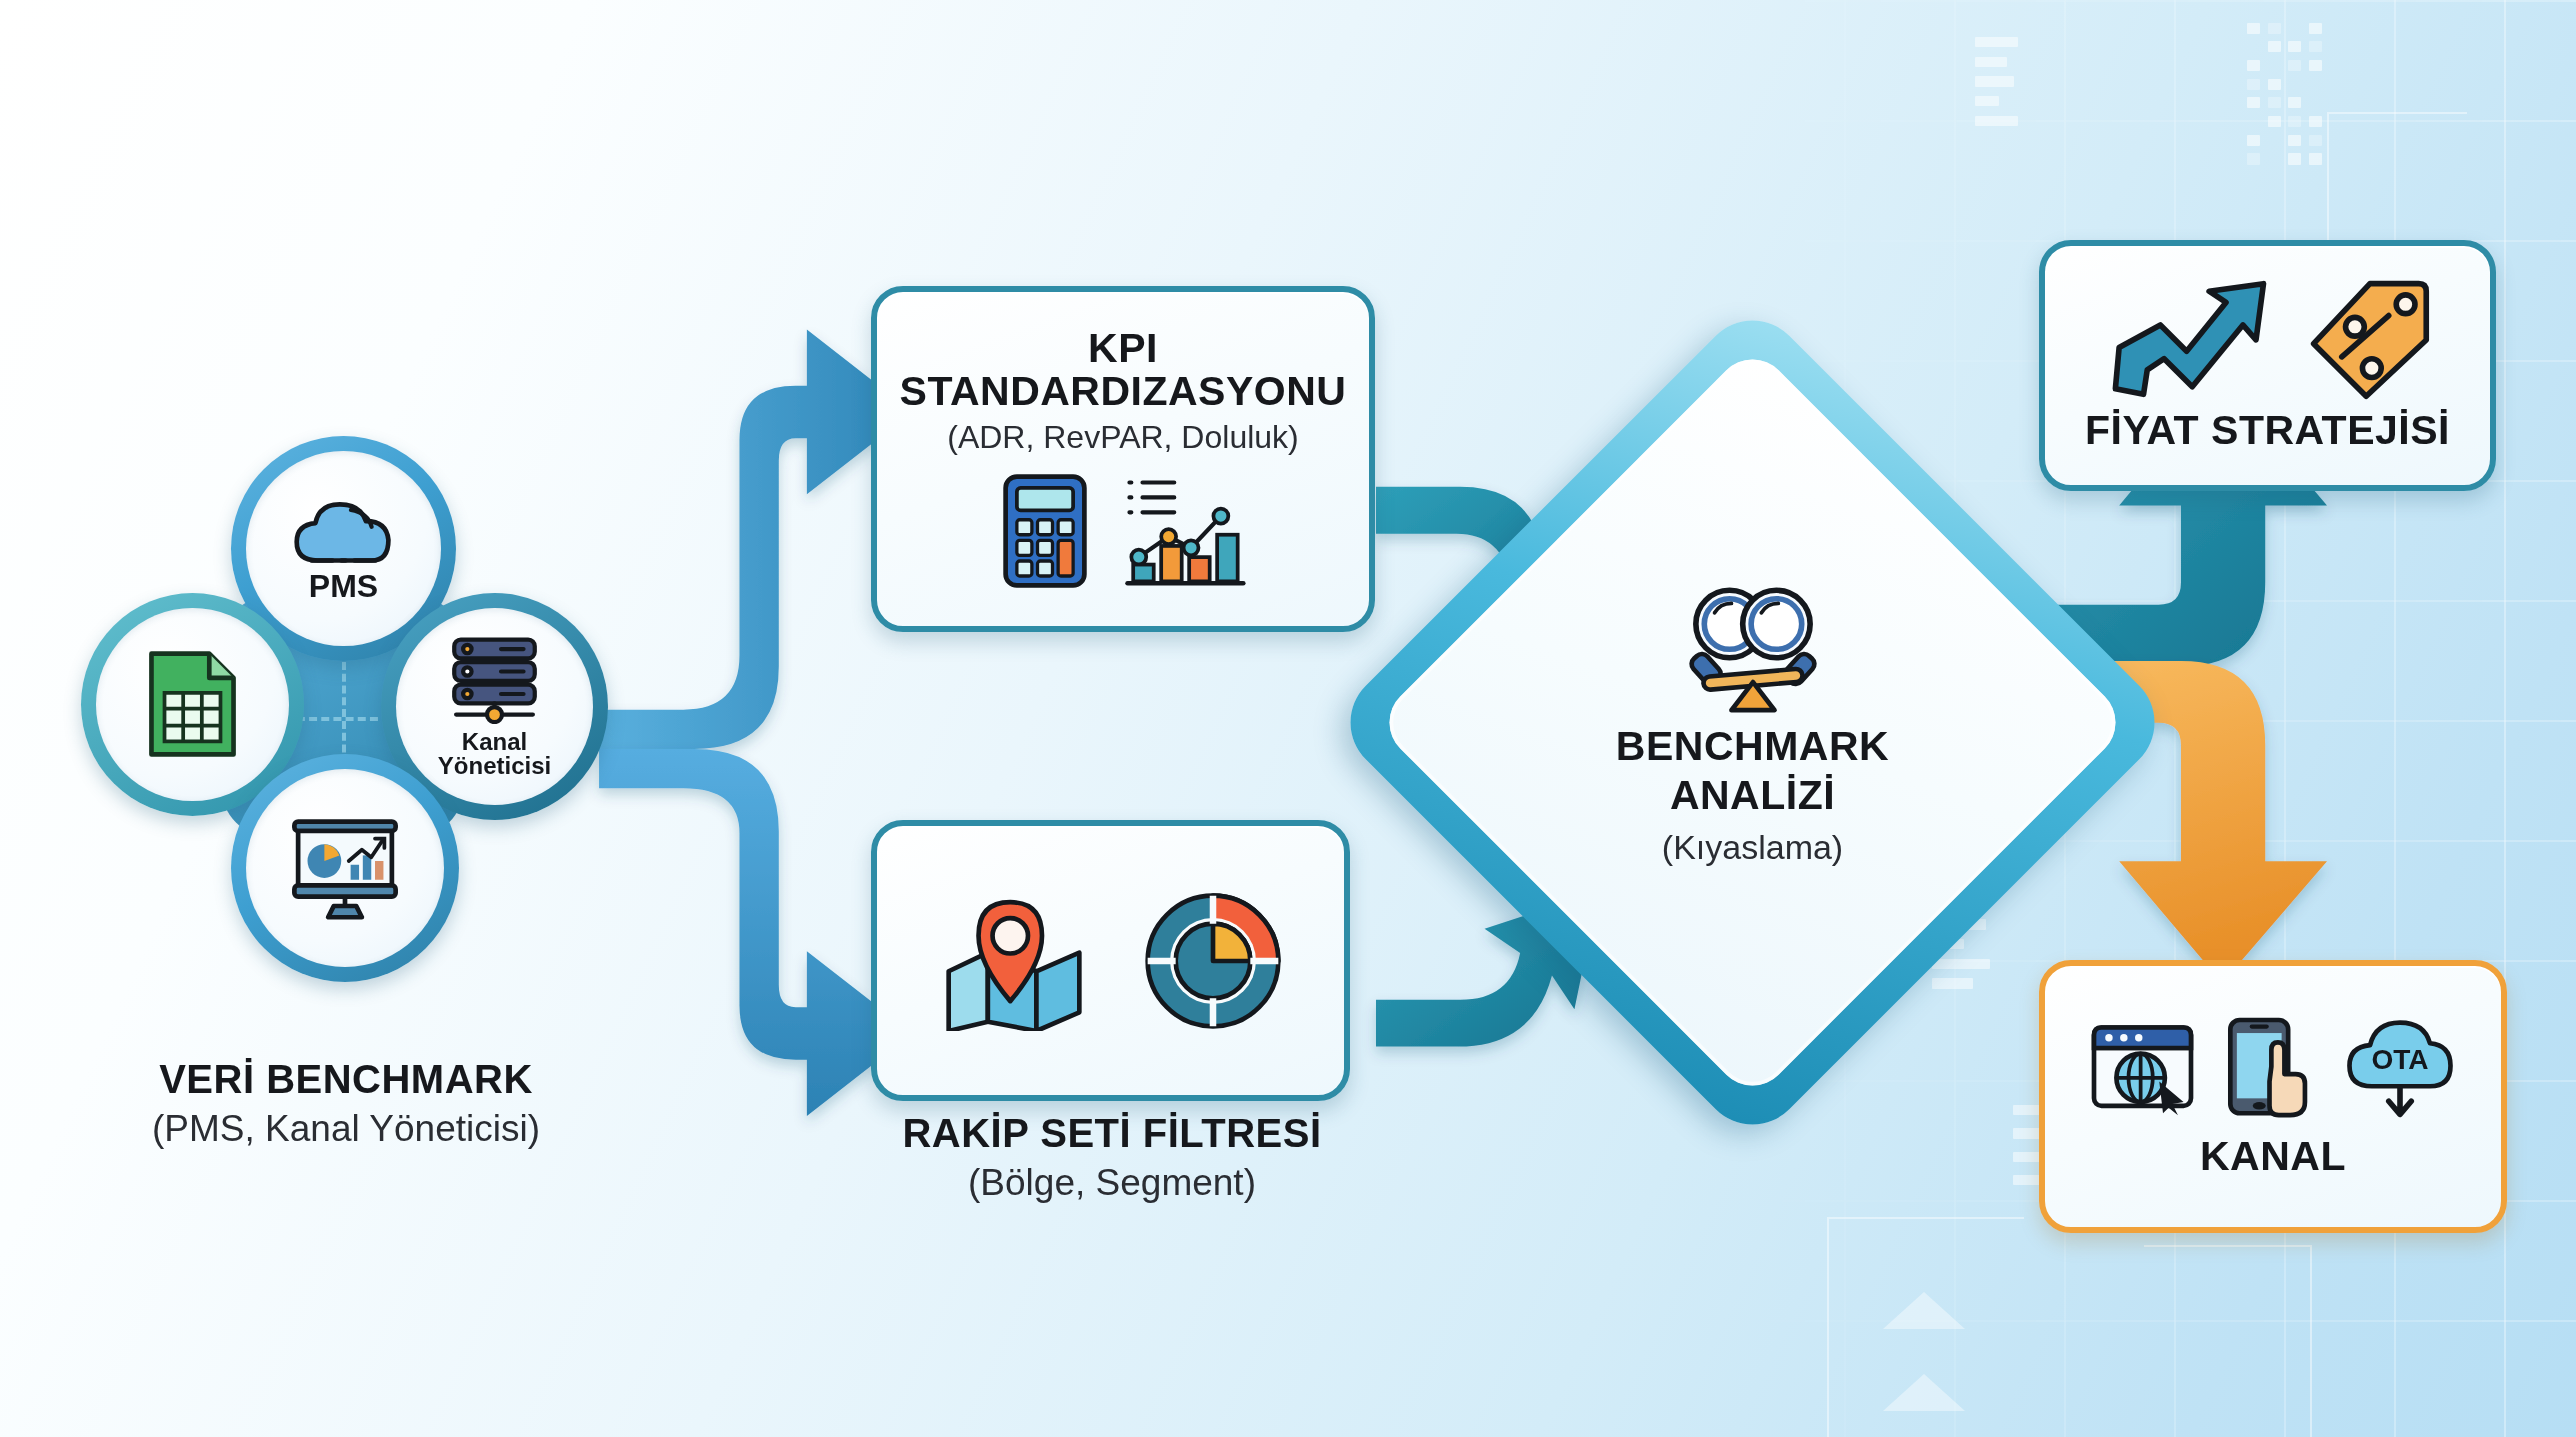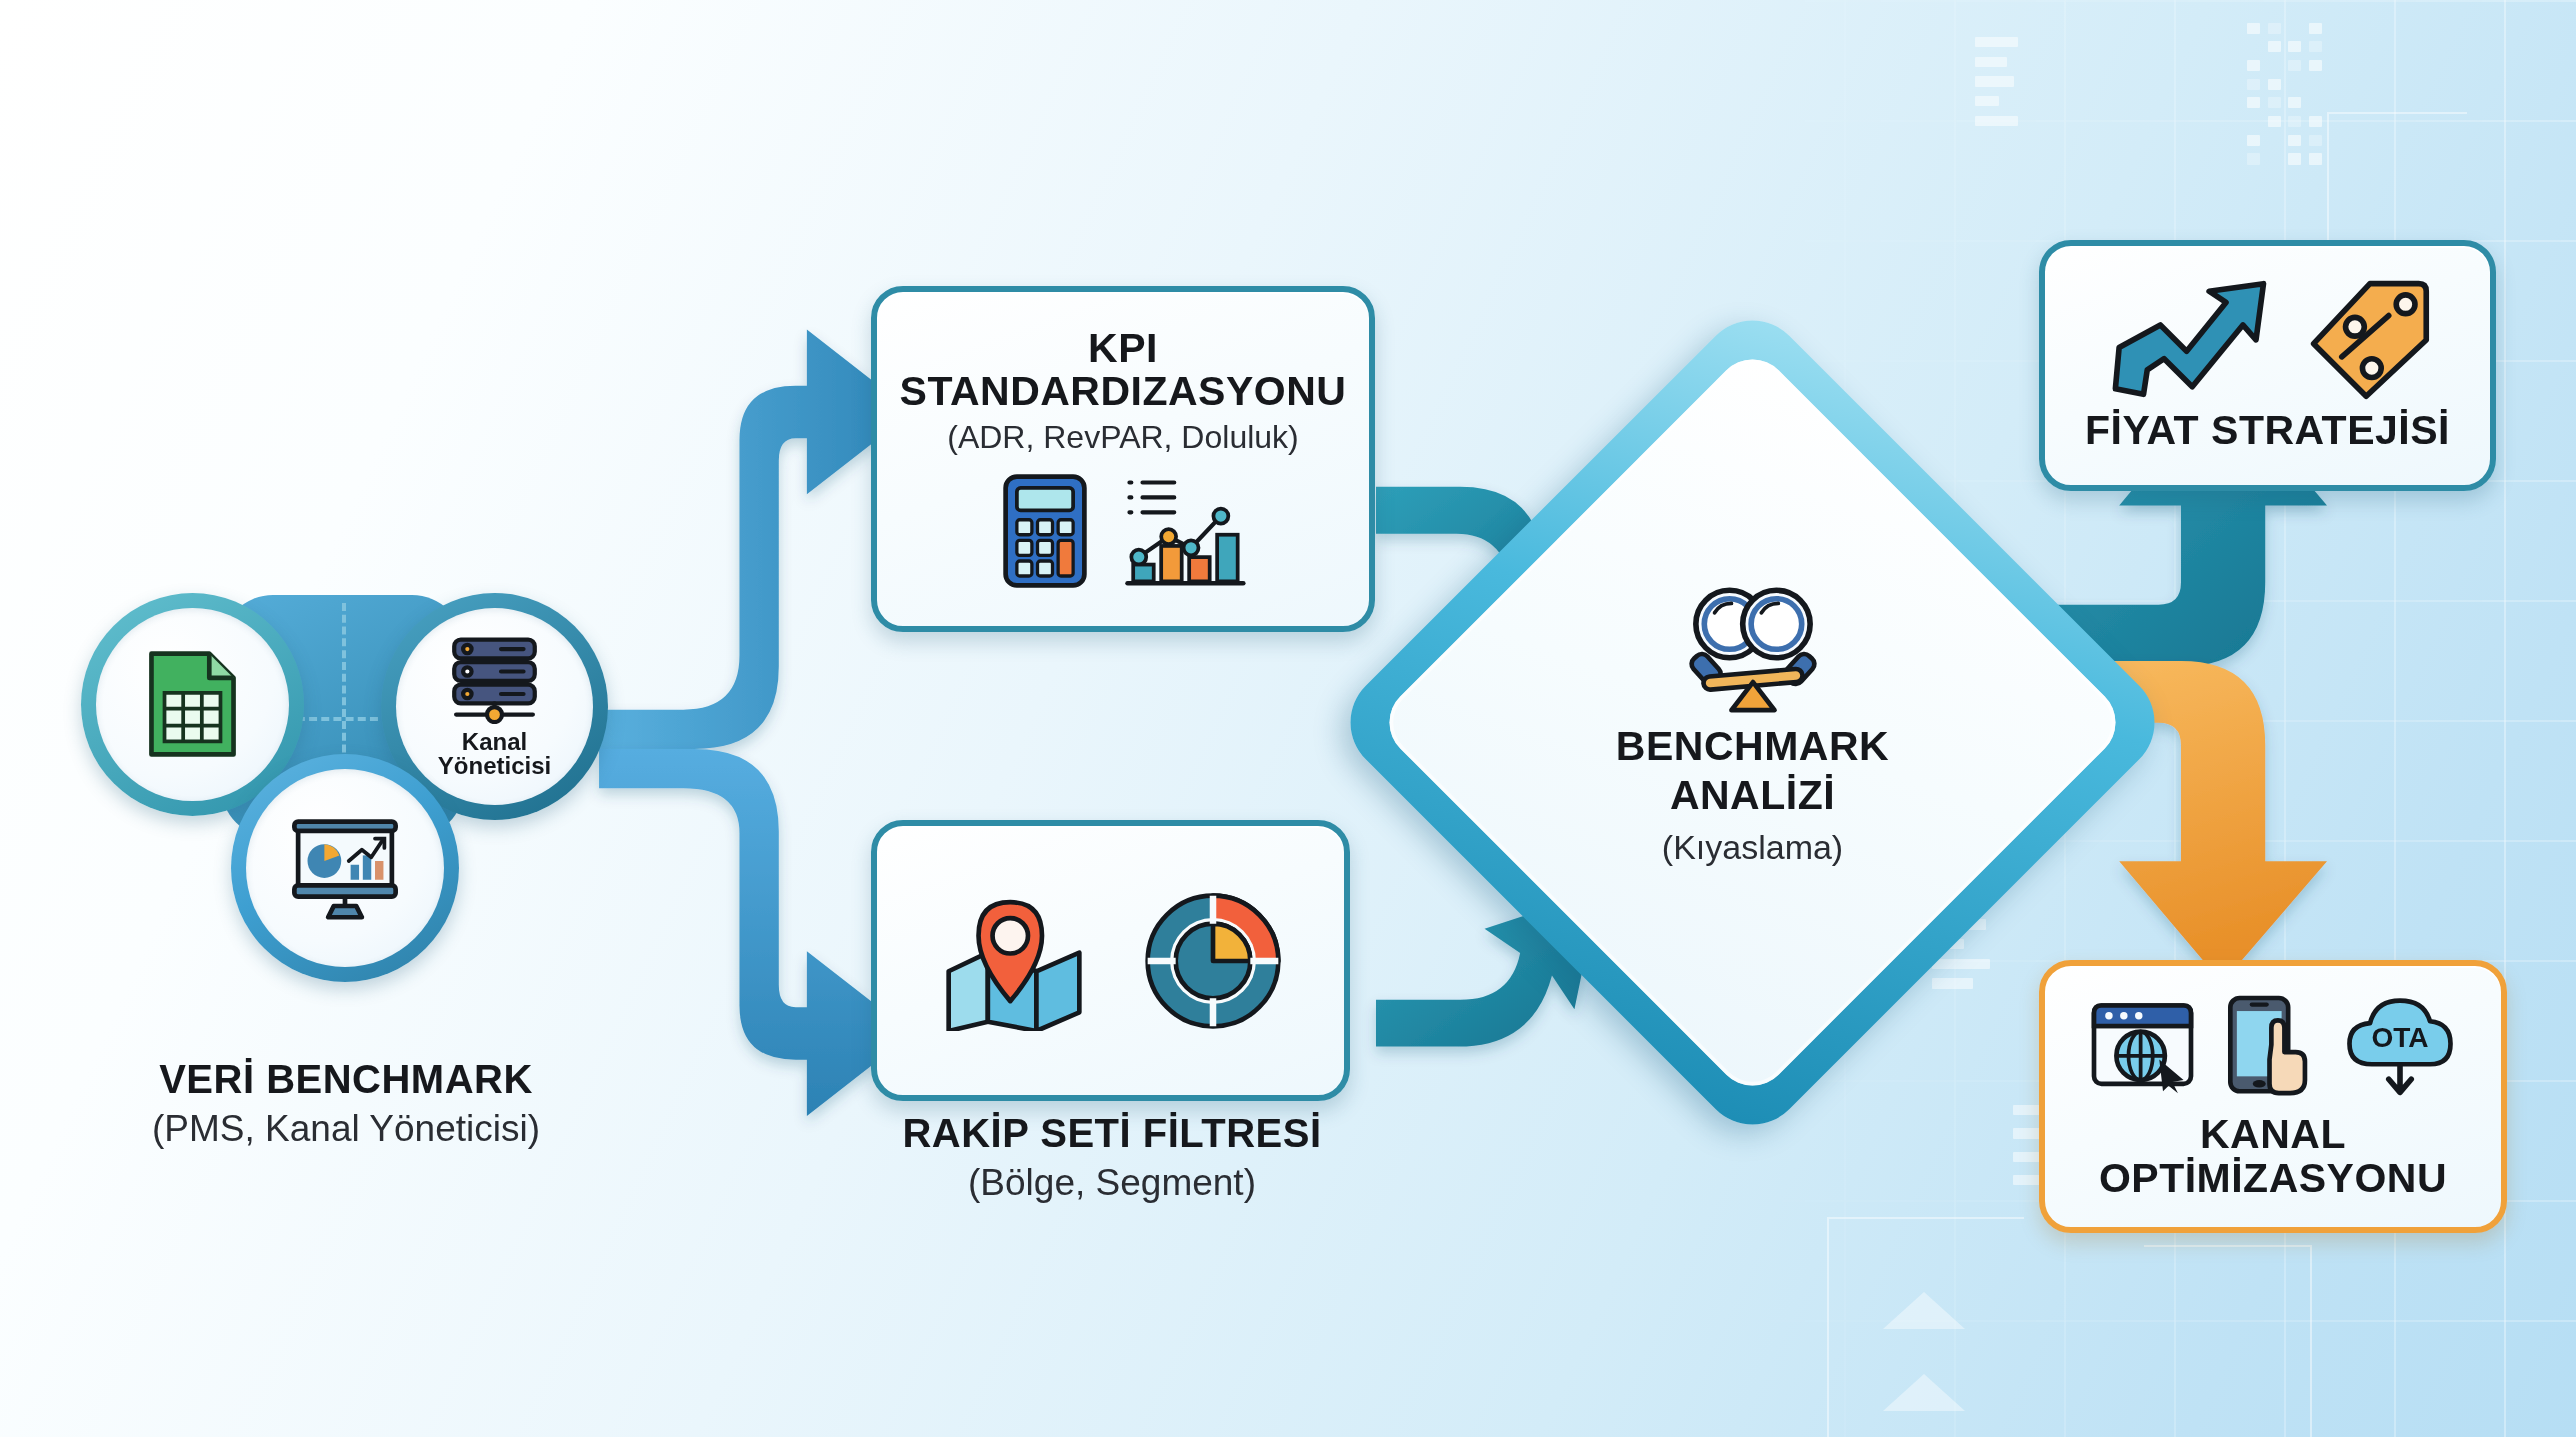--- a/index.html
+++ b/index.html
@@ -230,20 +230,32 @@
   <g filter="url(#sh)">
     <path d="M2150 772 H2306 Q2330 772 2330 796 V920 H2264 L2374 1050 L2486 920 H2420 V796 Q2420 706 2330 706 H2150 Z" fill="url(#gOrange2)"></path>
   </g>
 </svg>
 
 <div class="node" id="cluster">
   <div class="hub"></div>
   <div class="dash-v"></div>
   <div class="dash-h"></div>
 
+  <div class="blob" style="left:150px; top:0px; width:225px; height:225px;">
+    <div class="blob-inner" style="inset:15px;">
+      <span>
+        <svg width="109" height="73" viewBox="0 0 116 78">
+          <path d="M30 70 Q8 70 8 50 Q8 32 28 30 Q32 10 54 10 Q76 10 82 28 Q104 28 106 48 Q106 70 88 70 Z" fill="#6cb7e6" stroke="#14181d" stroke-width="5" stroke-linejoin="round"></path>
+          <path d="M66 16 Q84 19 88 34" fill="none" stroke="#14181d" stroke-width="4.5" stroke-linecap="round"></path>
+          <path d="M24 70 H46 M56 70 H60 M70 70 H92" stroke="#14181d" stroke-width="5" stroke-linecap="round"></path>
+        </svg>
+      </span>
+      <div class="cap" style="font-size:32px; margin-top:1.9px;">PMS</div>
+    </div>
+  </div>
 
   <div class="blob" style="left:0px; top:157px; width:223px; height:223px; background:linear-gradient(150deg,#63c0cf,#2f93ab);">
     <div class="blob-inner" style="inset:15px;">
       <span>
         <svg width="97" height="114" viewBox="0 0 104 122">
           <path d="M8 6 H70 L96 32 V114 H8 Z" fill="#41b15f" stroke="#16331f" stroke-width="5" stroke-linejoin="round"></path>
           <path d="M70 6 V32 H96" fill="#8fd9a4" stroke="#16331f" stroke-width="5" stroke-linejoin="round"></path>
           <rect x="22" y="48" width="60" height="52" fill="#eafbef" stroke="#16331f" stroke-width="4"></rect>
           <path d="M42 48 V100 M62 48 V100 M22 65 H82 M22 83 H82" stroke="#16331f" stroke-width="4"></path>
         </svg>
@@ -465,16 +477,15 @@
       </span>
       <span>
         <svg width="116" height="107" viewBox="0 0 124 114">
           <path d="M32 76 Q8 76 8 54 Q8 34 30 32 Q36 8 62 8 Q88 8 94 30 Q116 32 116 54 Q116 76 94 76 Z" fill="#79cdeb" stroke="#14181d" stroke-width="5" stroke-linejoin="round"></path>
           <text x="62" y="58" text-anchor="middle" font-family="Liberation Sans, sans-serif" font-size="30" font-weight="bold" fill="#14181d">OTA</text>
           <path d="M62 78 V102 M50 92 L62 106 L74 92" fill="none" stroke="#14181d" stroke-width="6" stroke-linecap="round" stroke-linejoin="round"></path>
         </svg>
       </span>
     </div>
     <div class="title" style="font-size:41px; margin-top:13px;">KANAL</div>
-    <div class="title" style="font-size:41px;">OPTİMİZASYONU</div>
   </div>
 </div>
 
 
 </body></html>

